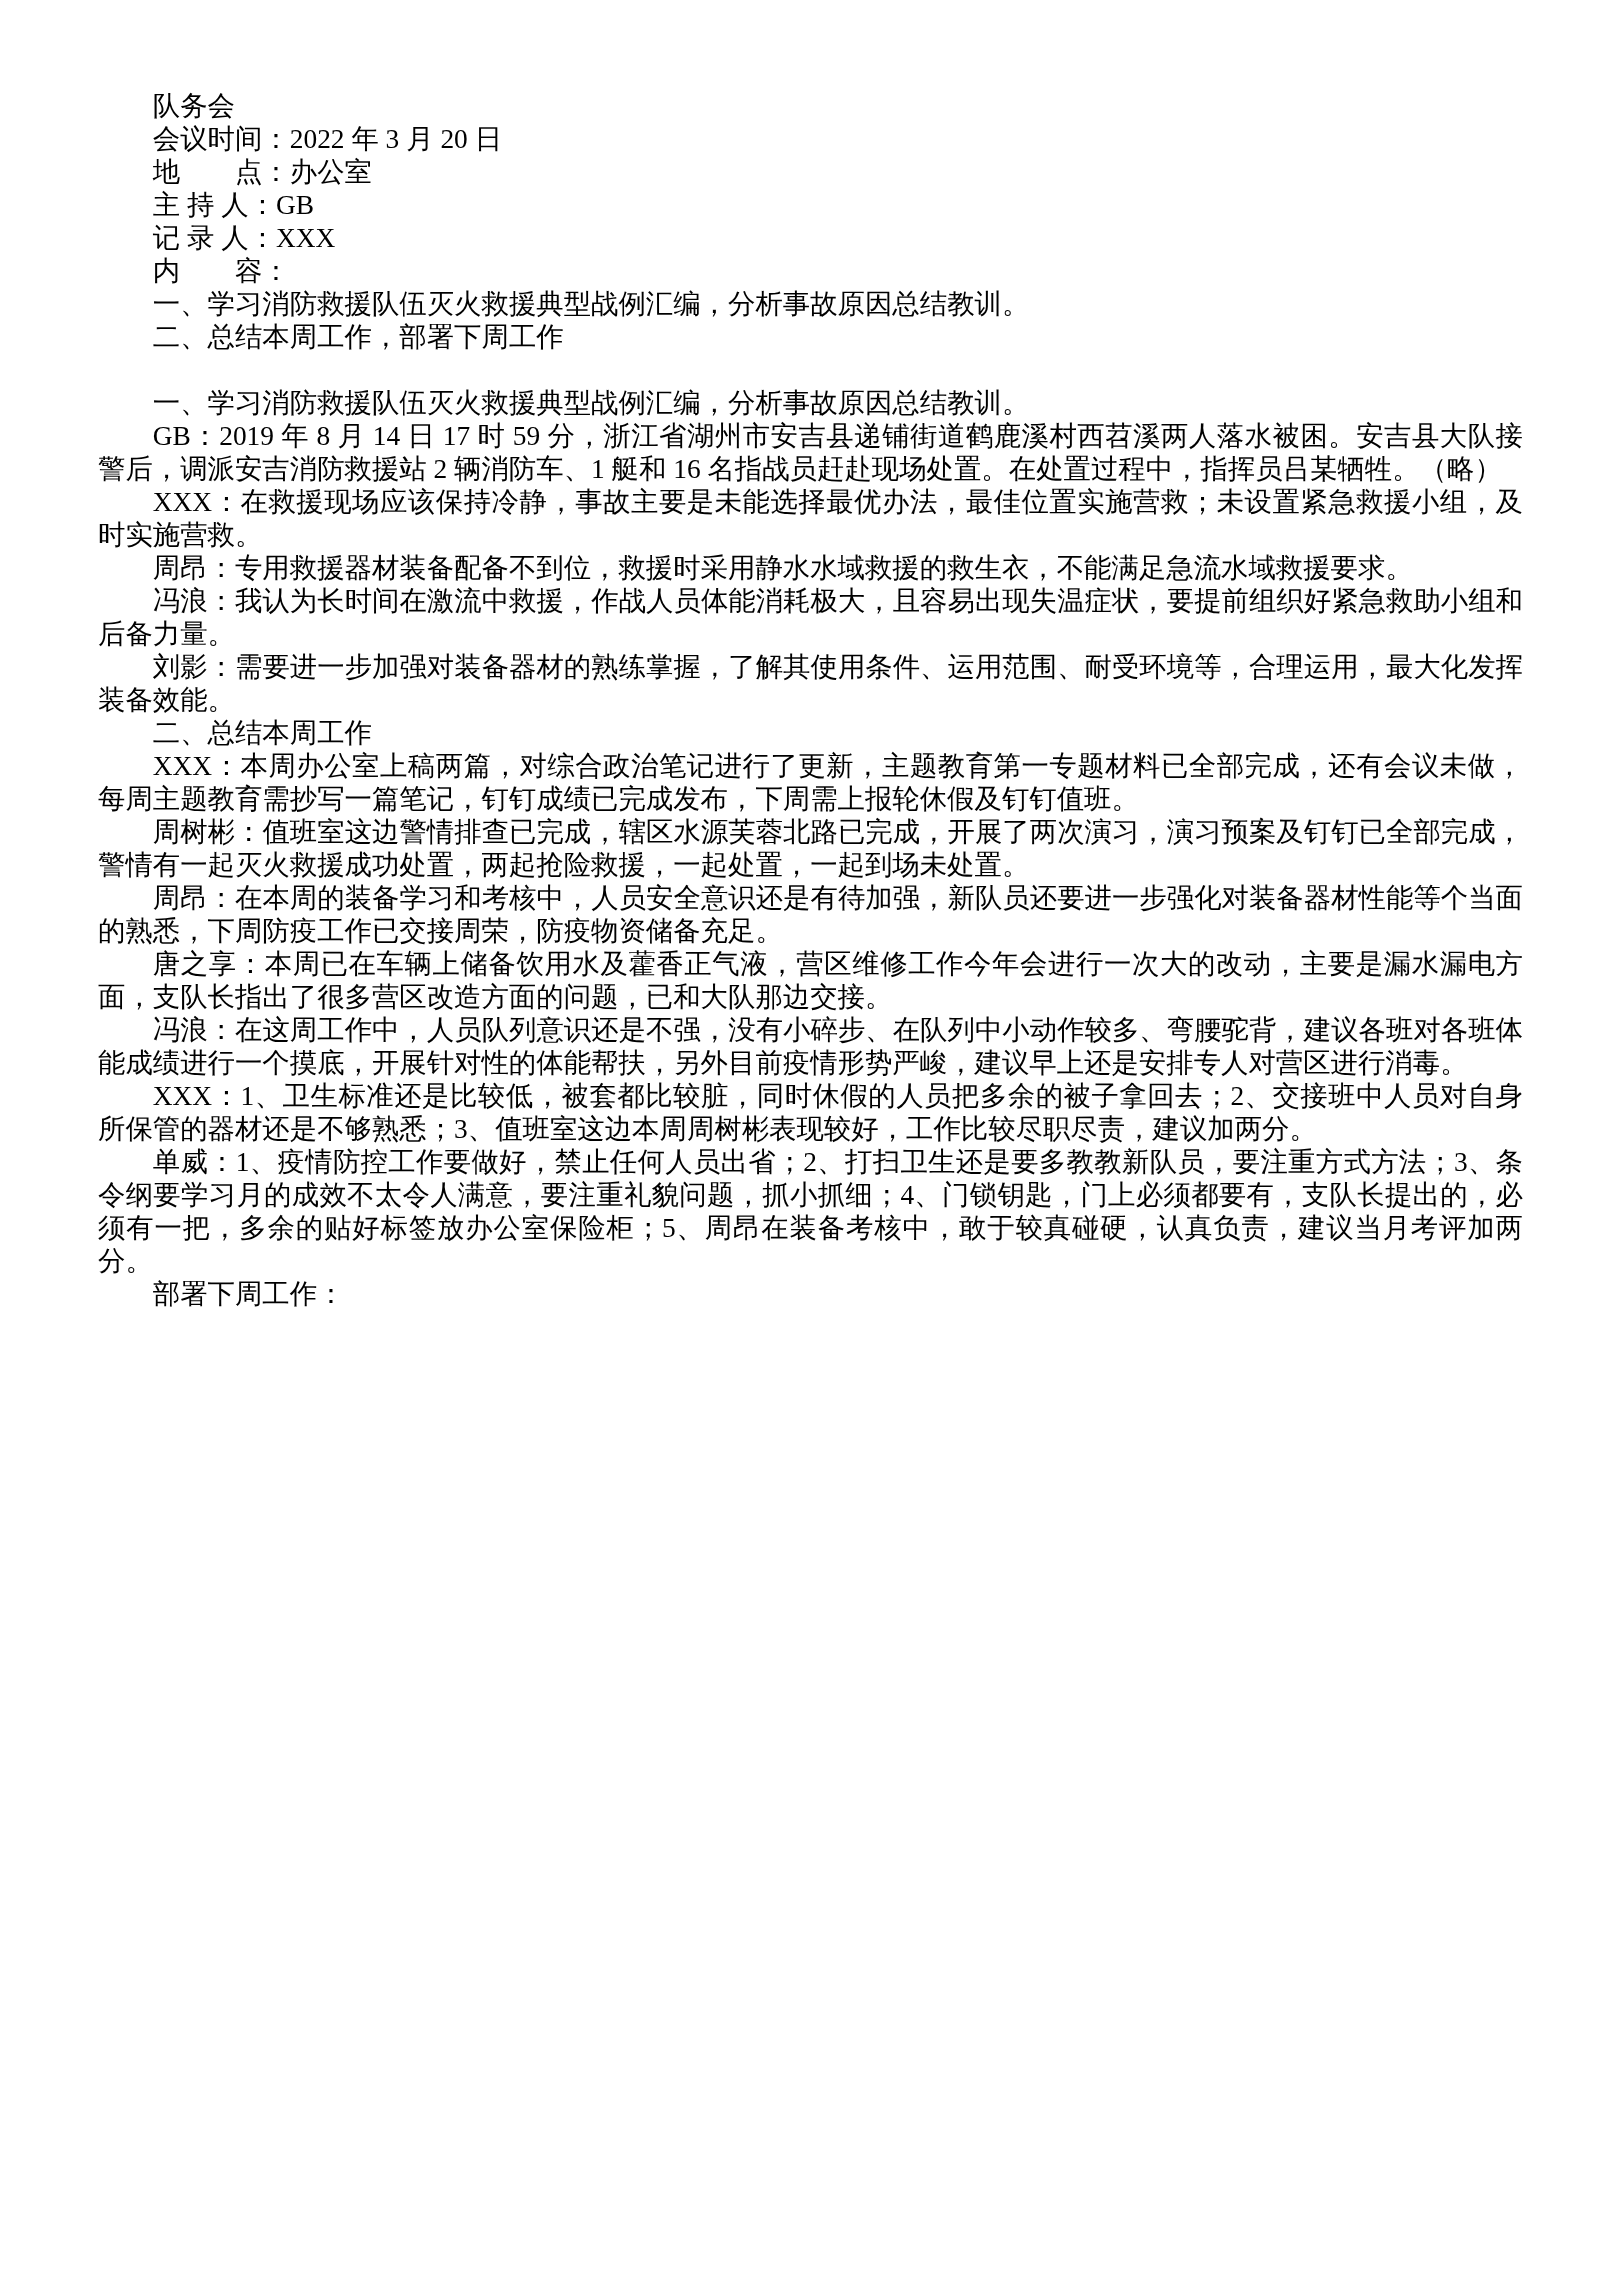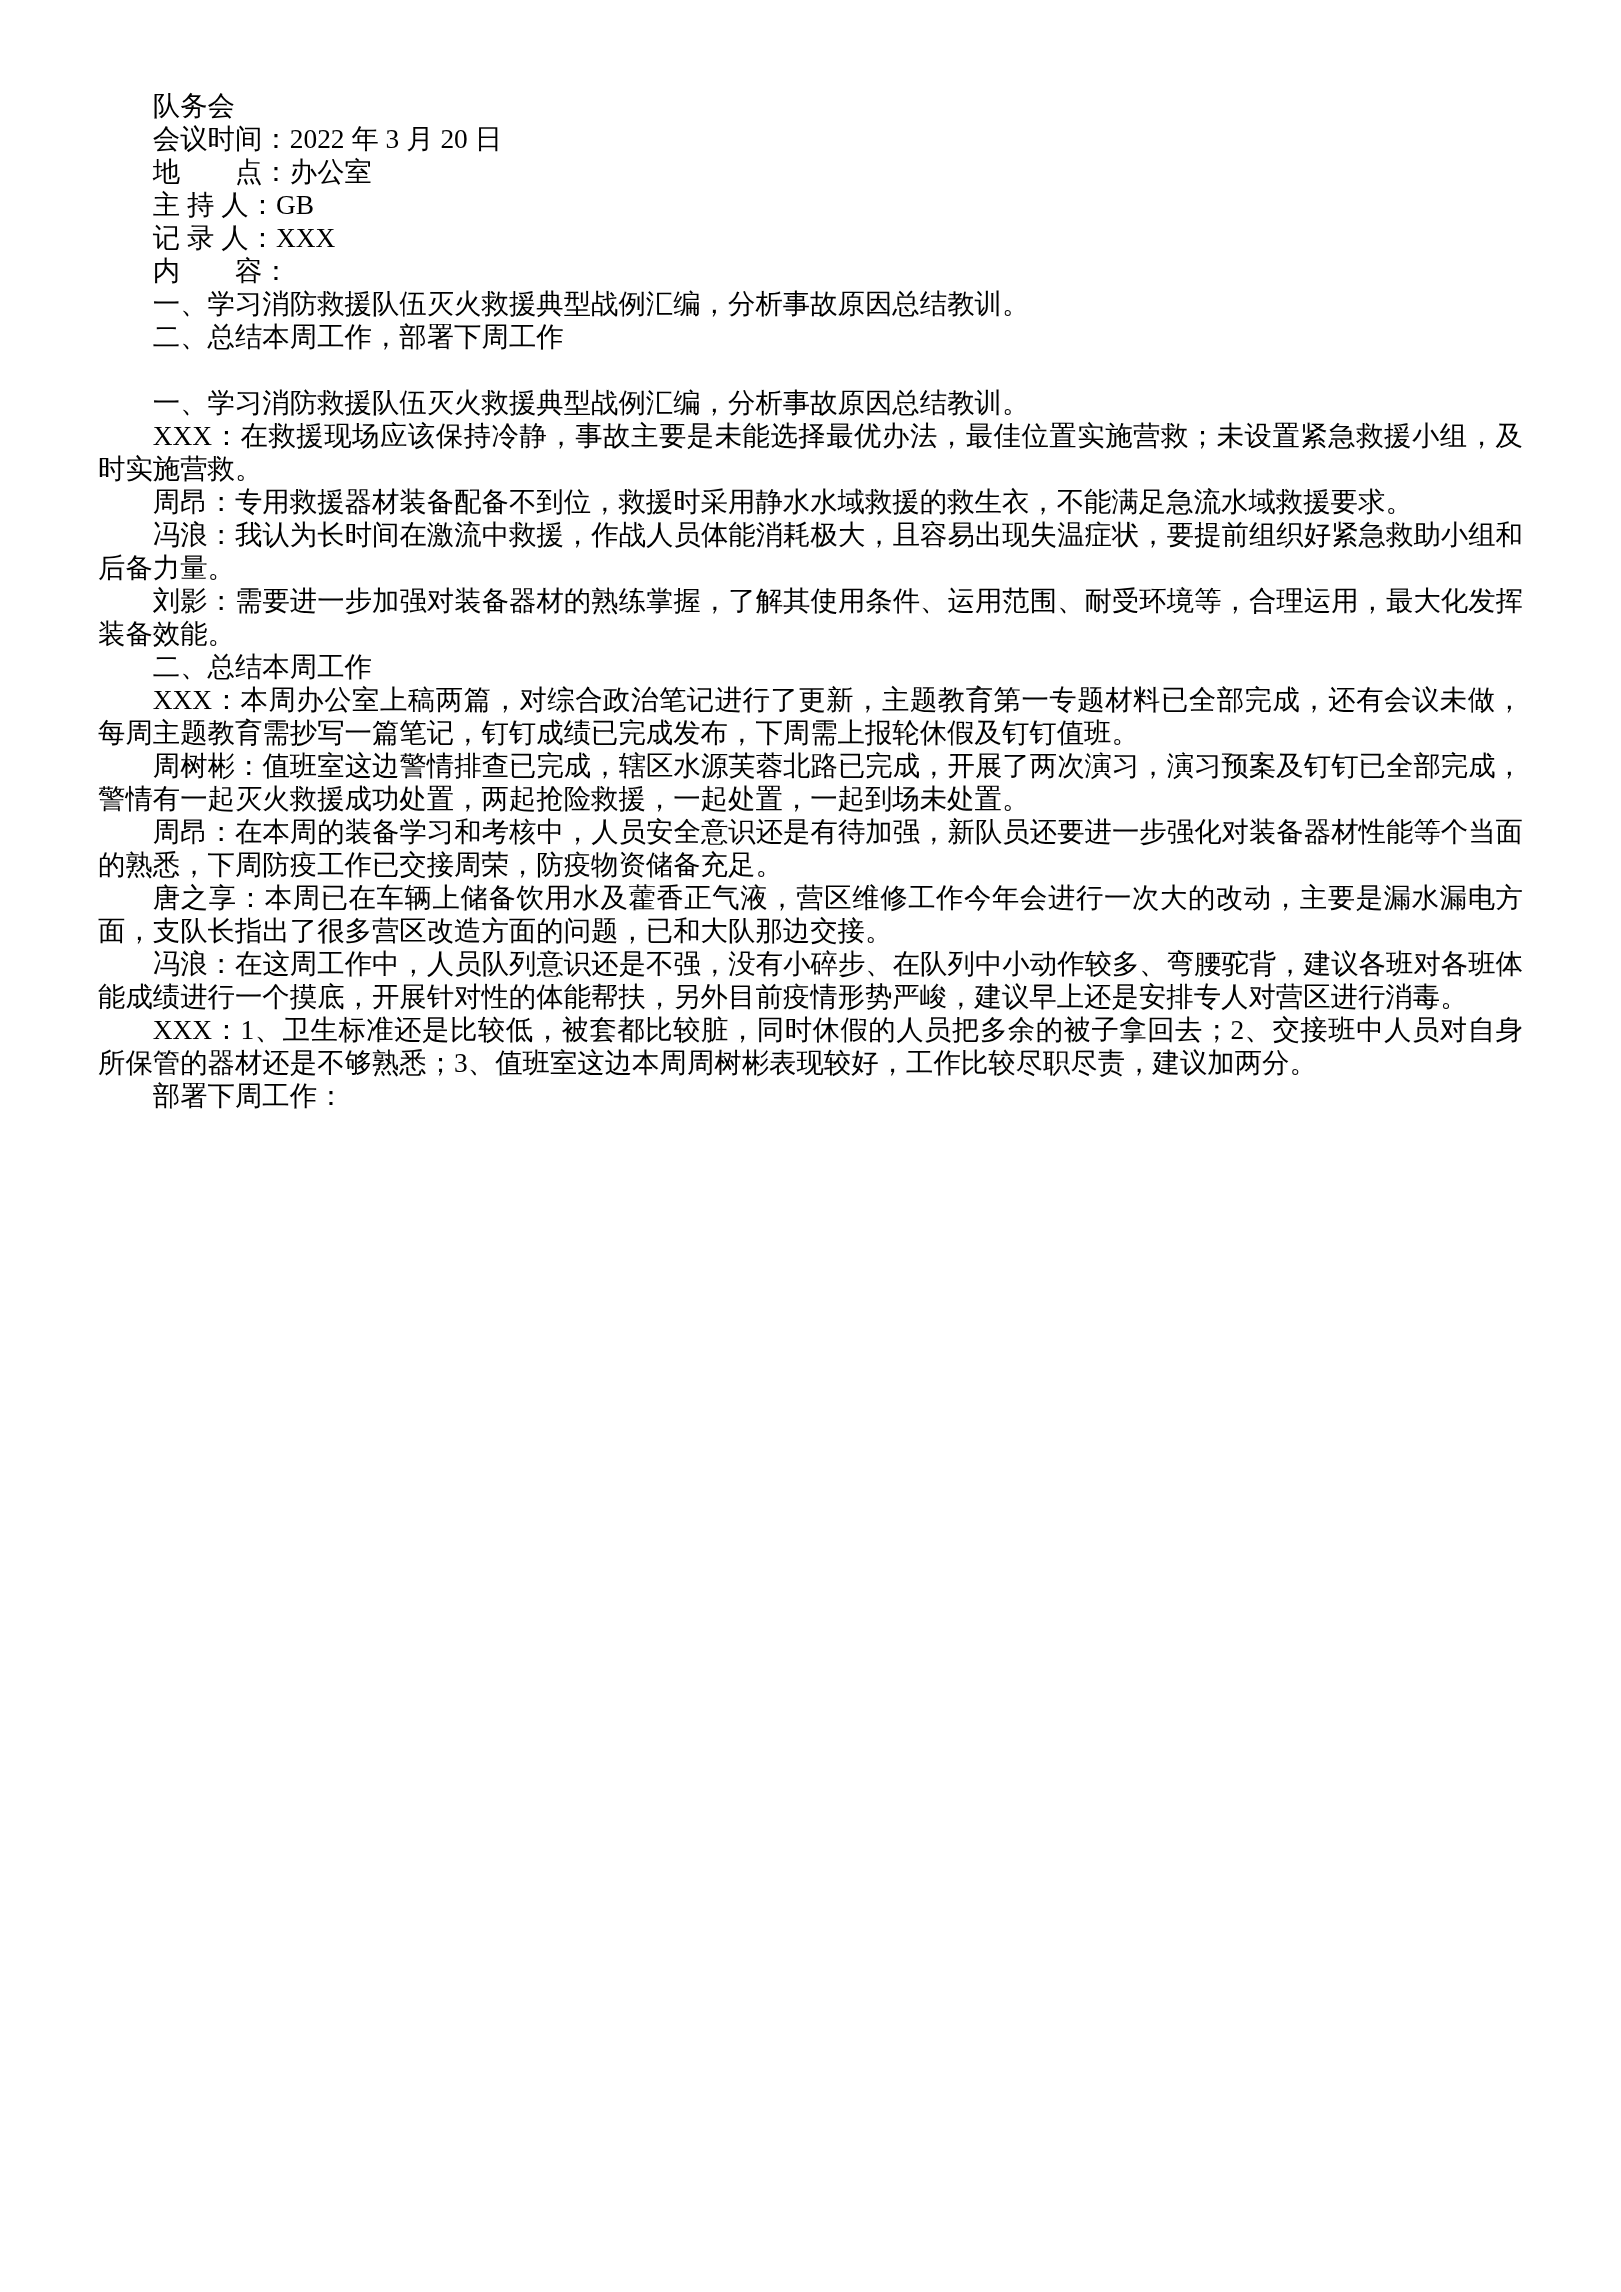--- a/index.html
+++ b/index.html
@@ -42,27 +42,29 @@
   <div class="doc-body">
       <p class="para">队务会</p>
       <p class="para">会议时间：2022 年 3 月 20 日</p>
       <p class="para">地　　点：办公室</p>
       <p class="para">主 持 人：GB</p>
       <p class="para">记 录 人：XXX</p>
       <p class="para">内　　容：</p>
       <p class="para">一、学习消防救援队伍灭火救援典型战例汇编，分析事故原因总结教训。</p>
       <p class="para">二、总结本周工作，部署下周工作</p>
       <p class="para sec-gap-1">一、学习消防救援队伍灭火救援典型战例汇编，分析事故原因总结教训。</p>
+      <p class="para">GB：2019 年 8 月 14 日 17 时 59 分，浙江省湖州市安吉县递铺街道鹤鹿溪村西苕溪两人落水被困。安吉县大队接警后，调派安吉消防救援站 2 辆消防车、1 艇和 16 名指战员赶赴现场处置。在处置过程中，指挥员吕某牺牲。（略）</p>
       <p class="para">XXX：在救援现场应该保持冷静，事故主要是未能选择最优办法，最佳位置实施营救；未设置紧急救援小组，及时实施营救。</p>
       <p class="para">周昂：专用救援器材装备配备不到位，救援时采用静水水域救援的救生衣，不能满足急流水域救援要求。</p>
       <p class="para">冯浪：我认为长时间在激流中救援，作战人员体能消耗极大，且容易出现失温症状，要提前组织好紧急救助小组和后备力量。</p>
       <p class="para">刘影：需要进一步加强对装备器材的熟练掌握，了解其使用条件、运用范围、耐受环境等，合理运用，最大化发挥装备效能。</p>
       <p class="para sec-gap-2">二、总结本周工作</p>
       <p class="para">XXX：本周办公室上稿两篇，对综合政治笔记进行了更新，主题教育第一专题材料已全部完成，还有会议未做，每周主题教育需抄写一篇笔记，钉钉成绩已完成发布，下周需上报轮休假及钉钉值班。</p>
       <p class="para">周树彬：值班室这边警情排查已完成，辖区水源芙蓉北路已完成，开展了两次演习，演习预案及钉钉已全部完成，警情有一起灭火救援成功处置，两起抢险救援，一起处置，一起到场未处置。</p>
       <p class="para">周昂：在本周的装备学习和考核中，人员安全意识还是有待加强，新队员还要进一步强化对装备器材性能等个当面的熟悉，下周防疫工作已交接周荣，防疫物资储备充足。</p>
       <p class="para">唐之享：本周已在车辆上储备饮用水及藿香正气液，营区维修工作今年会进行一次大的改动，主要是漏水漏电方面，支队长指出了很多营区改造方面的问题，已和大队那边交接。</p>
       <p class="para">冯浪：在这周工作中，人员队列意识还是不强，没有小碎步、在队列中小动作较多、弯腰驼背，建议各班对各班体能成绩进行一个摸底，开展针对性的体能帮扶，另外目前疫情形势严峻，建议早上还是安排专人对营区进行消毒。</p>
       <p class="para">XXX：1、卫生标准还是比较低，被套都比较脏，同时休假的人员把多余的被子拿回去；2、交接班中人员对自身所保管的器材还是不够熟悉；3、值班室这边本周周树彬表现较好，工作比较尽职尽责，建议加两分。</p>
+      <p class="para">单威：1、疫情防控工作要做好，禁止任何人员出省；2、打扫卫生还是要多教教新队员，要注重方式方法；3、条令纲要学习月的成效不太令人满意，要注重礼貌问题，抓小抓细；4、门锁钥匙，门上必须都要有，支队长提出的，必须有一把，多余的贴好标签放办公室保险柜；5、周昂在装备考核中，敢于较真碰硬，认真负责，建议当月考评加两分。</p>
       <p class="para">部署下周工作：</p>
     </div>
 </div>
 
 
 </body></html>

